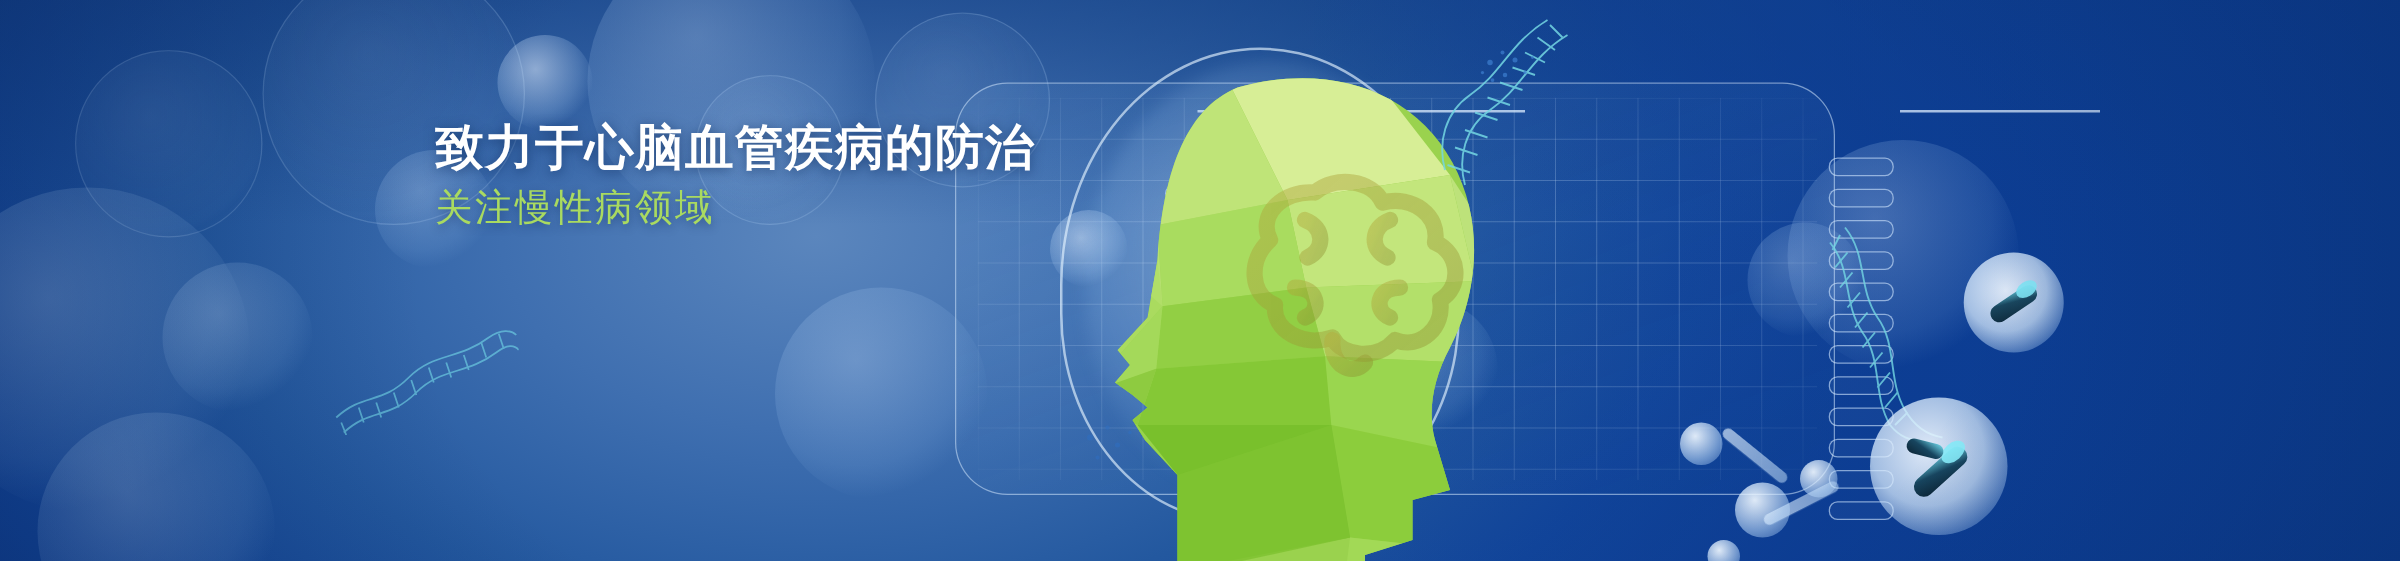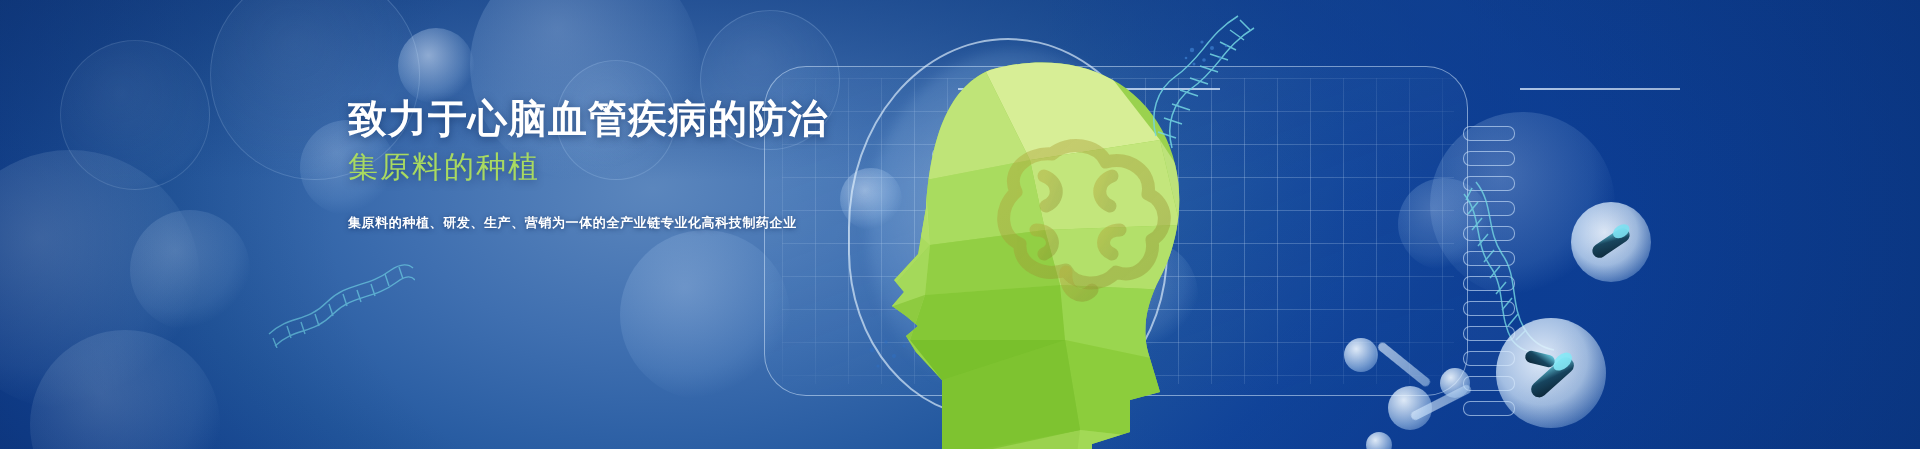--- a/index.html
+++ b/index.html
@@ -327,17 +327,16 @@
       <rect x="14" y="34" width="52" height="16" rx="8" fill="url(#bg2)"></rect>
       <ellipse cx="58" cy="37" rx="11" ry="7" fill="#86ebf8" opacity=".9"></ellipse>
       <rect x="28" y="14" width="30" height="12" rx="6" fill="url(#bg2)" transform="rotate(56 43 20)"></rect>
     </g>
   </svg>
 
   <div class="bg-vig"></div>
 
   <div class="copy">
     <h1 class="headline">致力于心脑血管疾病的防治</h1>
-    <h2 class="subhead">集原料的种植</h2>
-    <p class="tagline">集原料的种植、研发、生产、营销为一体的全产业链专业化高科技制药企业</p>
+    <h2 class="subhead">关注慢性病领域</h2>
   </div>
 
 </div>
 
 </body></html>

